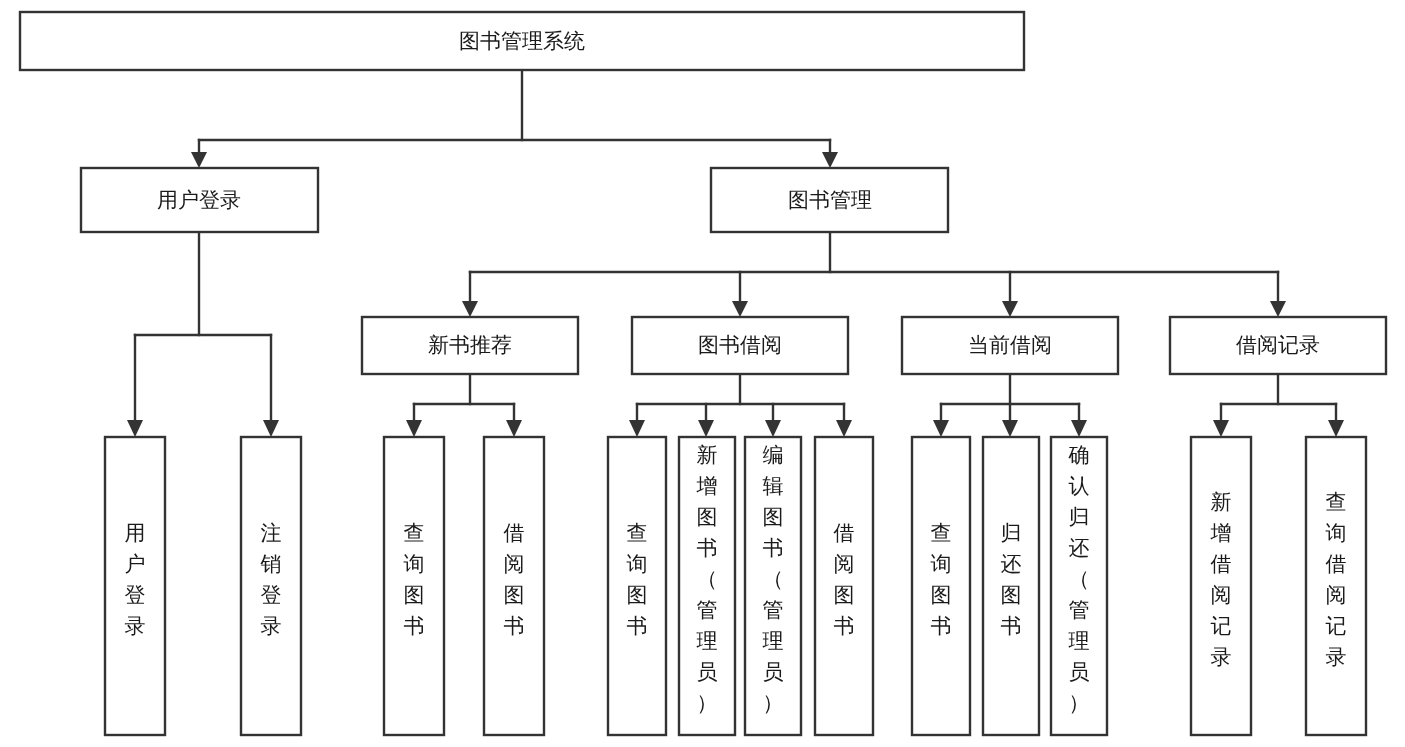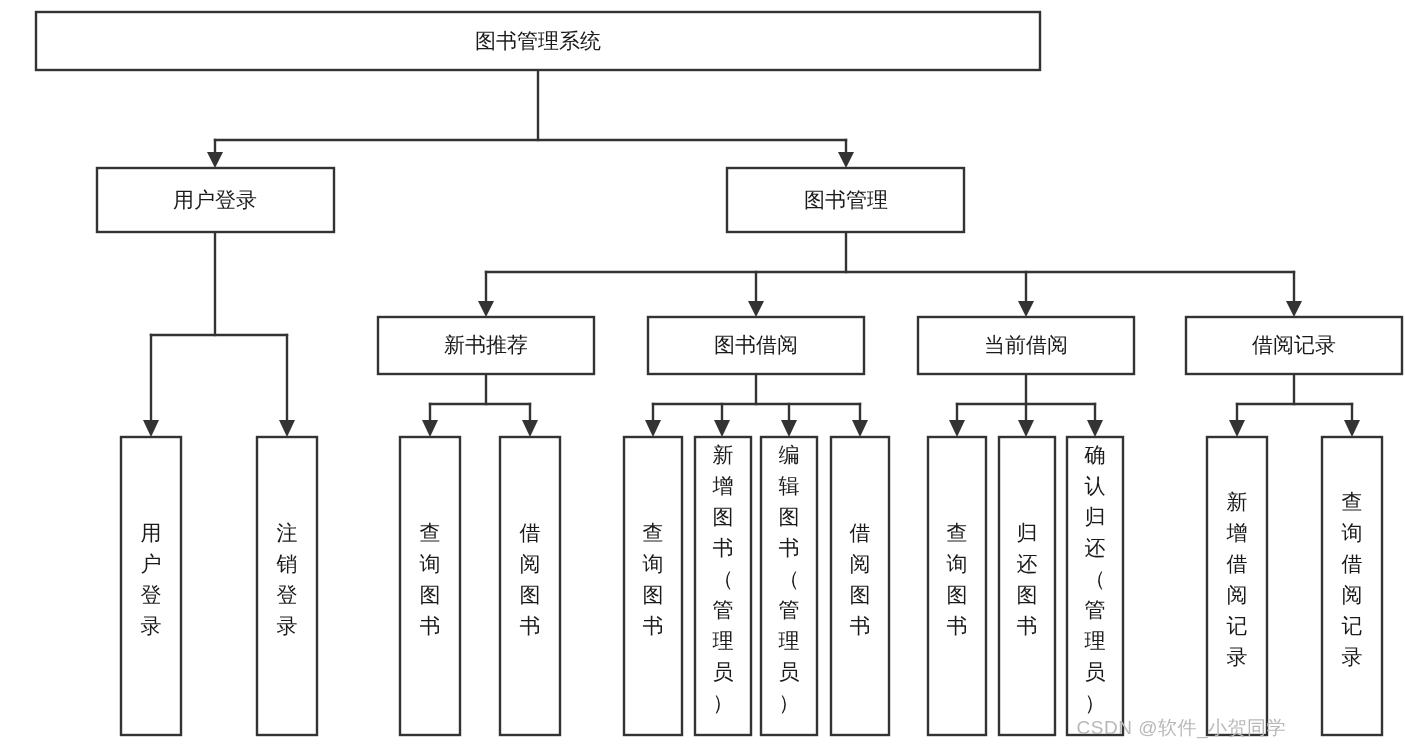--- a/index.html
+++ b/index.html
@@ -11,21 +11,20 @@
     width: 1405px;
     height: 747px;
     font-family: "Liberation Sans", "DejaVu Sans", sans-serif;
     overflow: hidden;
     position: relative;
   }
   #diagram-root {
     position: relative;
     width: 1278px;
     height: 747px;
-    margin-left: 16px;
   }
   svg#flow-svg {
     position: absolute;
     left: 0;
     top: 0;
     width: 1405px;
     height: 747px;
   }
   .node-rect {
     fill: #ffffff;
@@ -223,14 +222,13 @@
       <rect class="node-rect" x="1191" y="437" width="60" height="298"></rect>
       <text class="node-label-v" x="1221" y="586" font-size="21px"><tspan x="1221" y="508.5" text-anchor="middle">新</tspan><tspan x="1221" y="539.5" text-anchor="middle">增</tspan><tspan x="1221" y="570.5" text-anchor="middle">借</tspan><tspan x="1221" y="601.5" text-anchor="middle">阅</tspan><tspan x="1221" y="632.5" text-anchor="middle">记</tspan><tspan x="1221" y="663.5" text-anchor="middle">录</tspan></text>
     </g>
     <g>
       <rect class="node-rect" x="1306" y="437" width="60" height="298"></rect>
       <text class="node-label-v" x="1336" y="586" font-size="21px"><tspan x="1336" y="508.5" text-anchor="middle">查</tspan><tspan x="1336" y="539.5" text-anchor="middle">询</tspan><tspan x="1336" y="570.5" text-anchor="middle">借</tspan><tspan x="1336" y="601.5" text-anchor="middle">阅</tspan><tspan x="1336" y="632.5" text-anchor="middle">记</tspan><tspan x="1336" y="663.5" text-anchor="middle">录</tspan></text>
     </g>
 
   </svg>
 
-  <div class="watermark">CSDN @软件_小贺同学</div>
 </div>
 
 </body></html>

